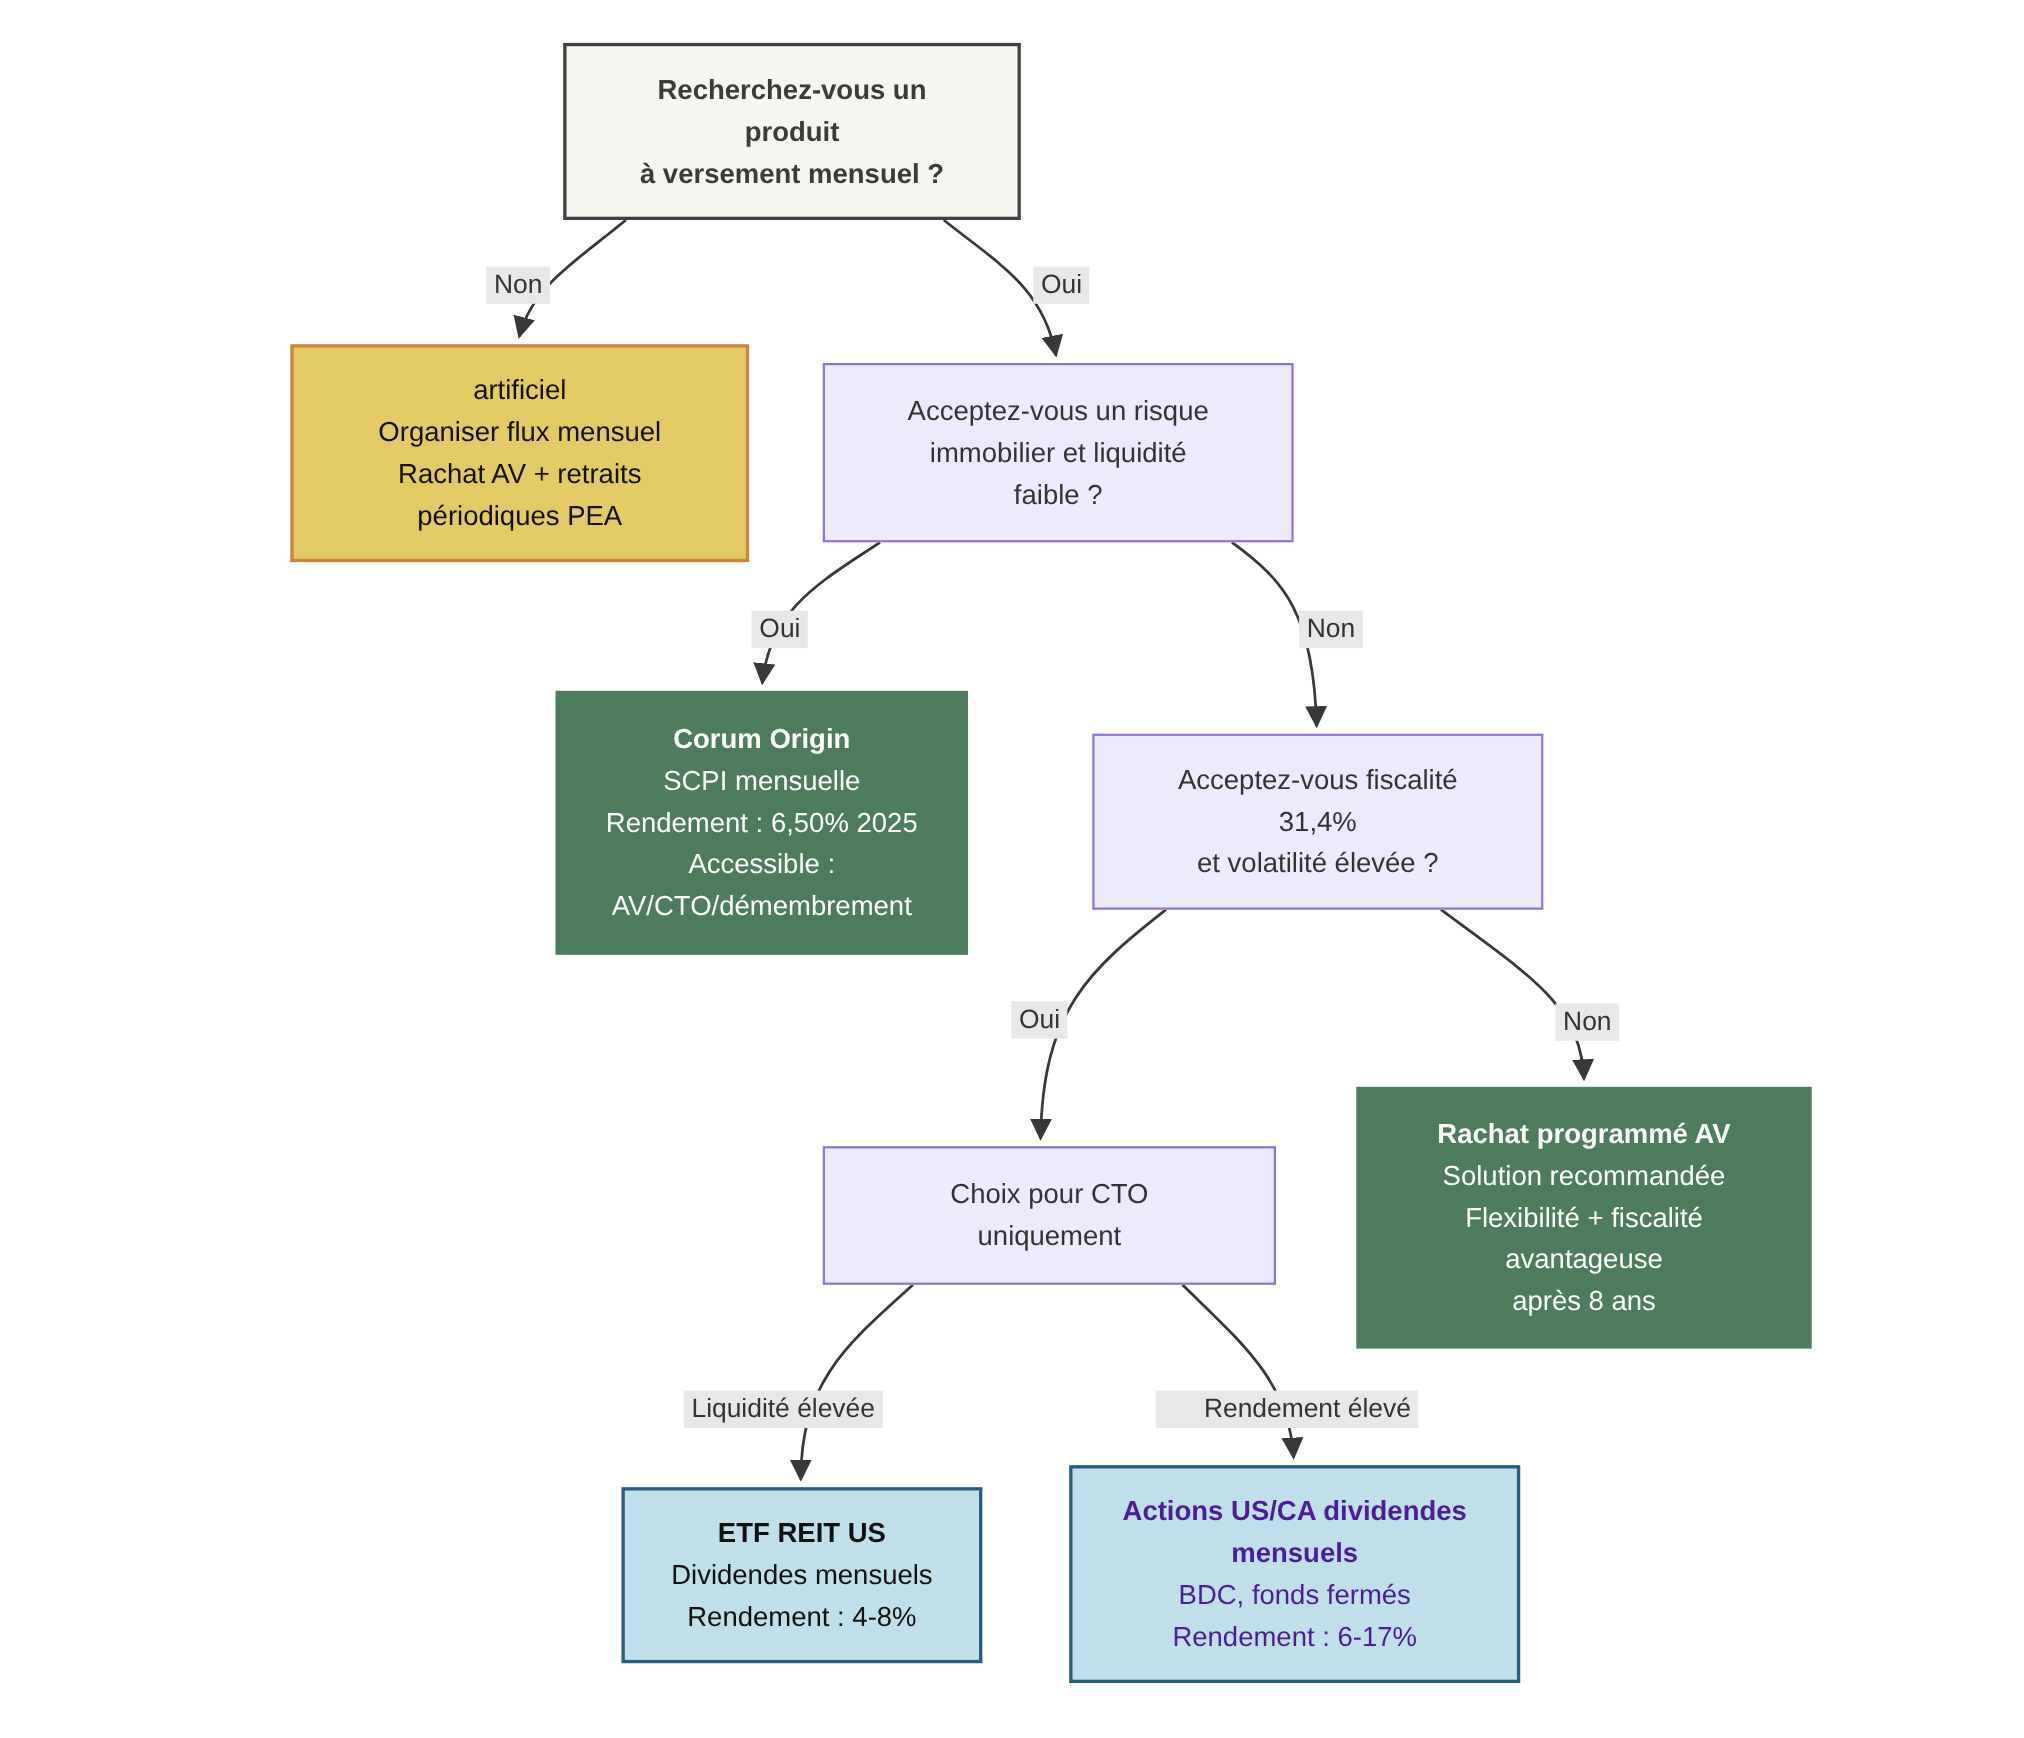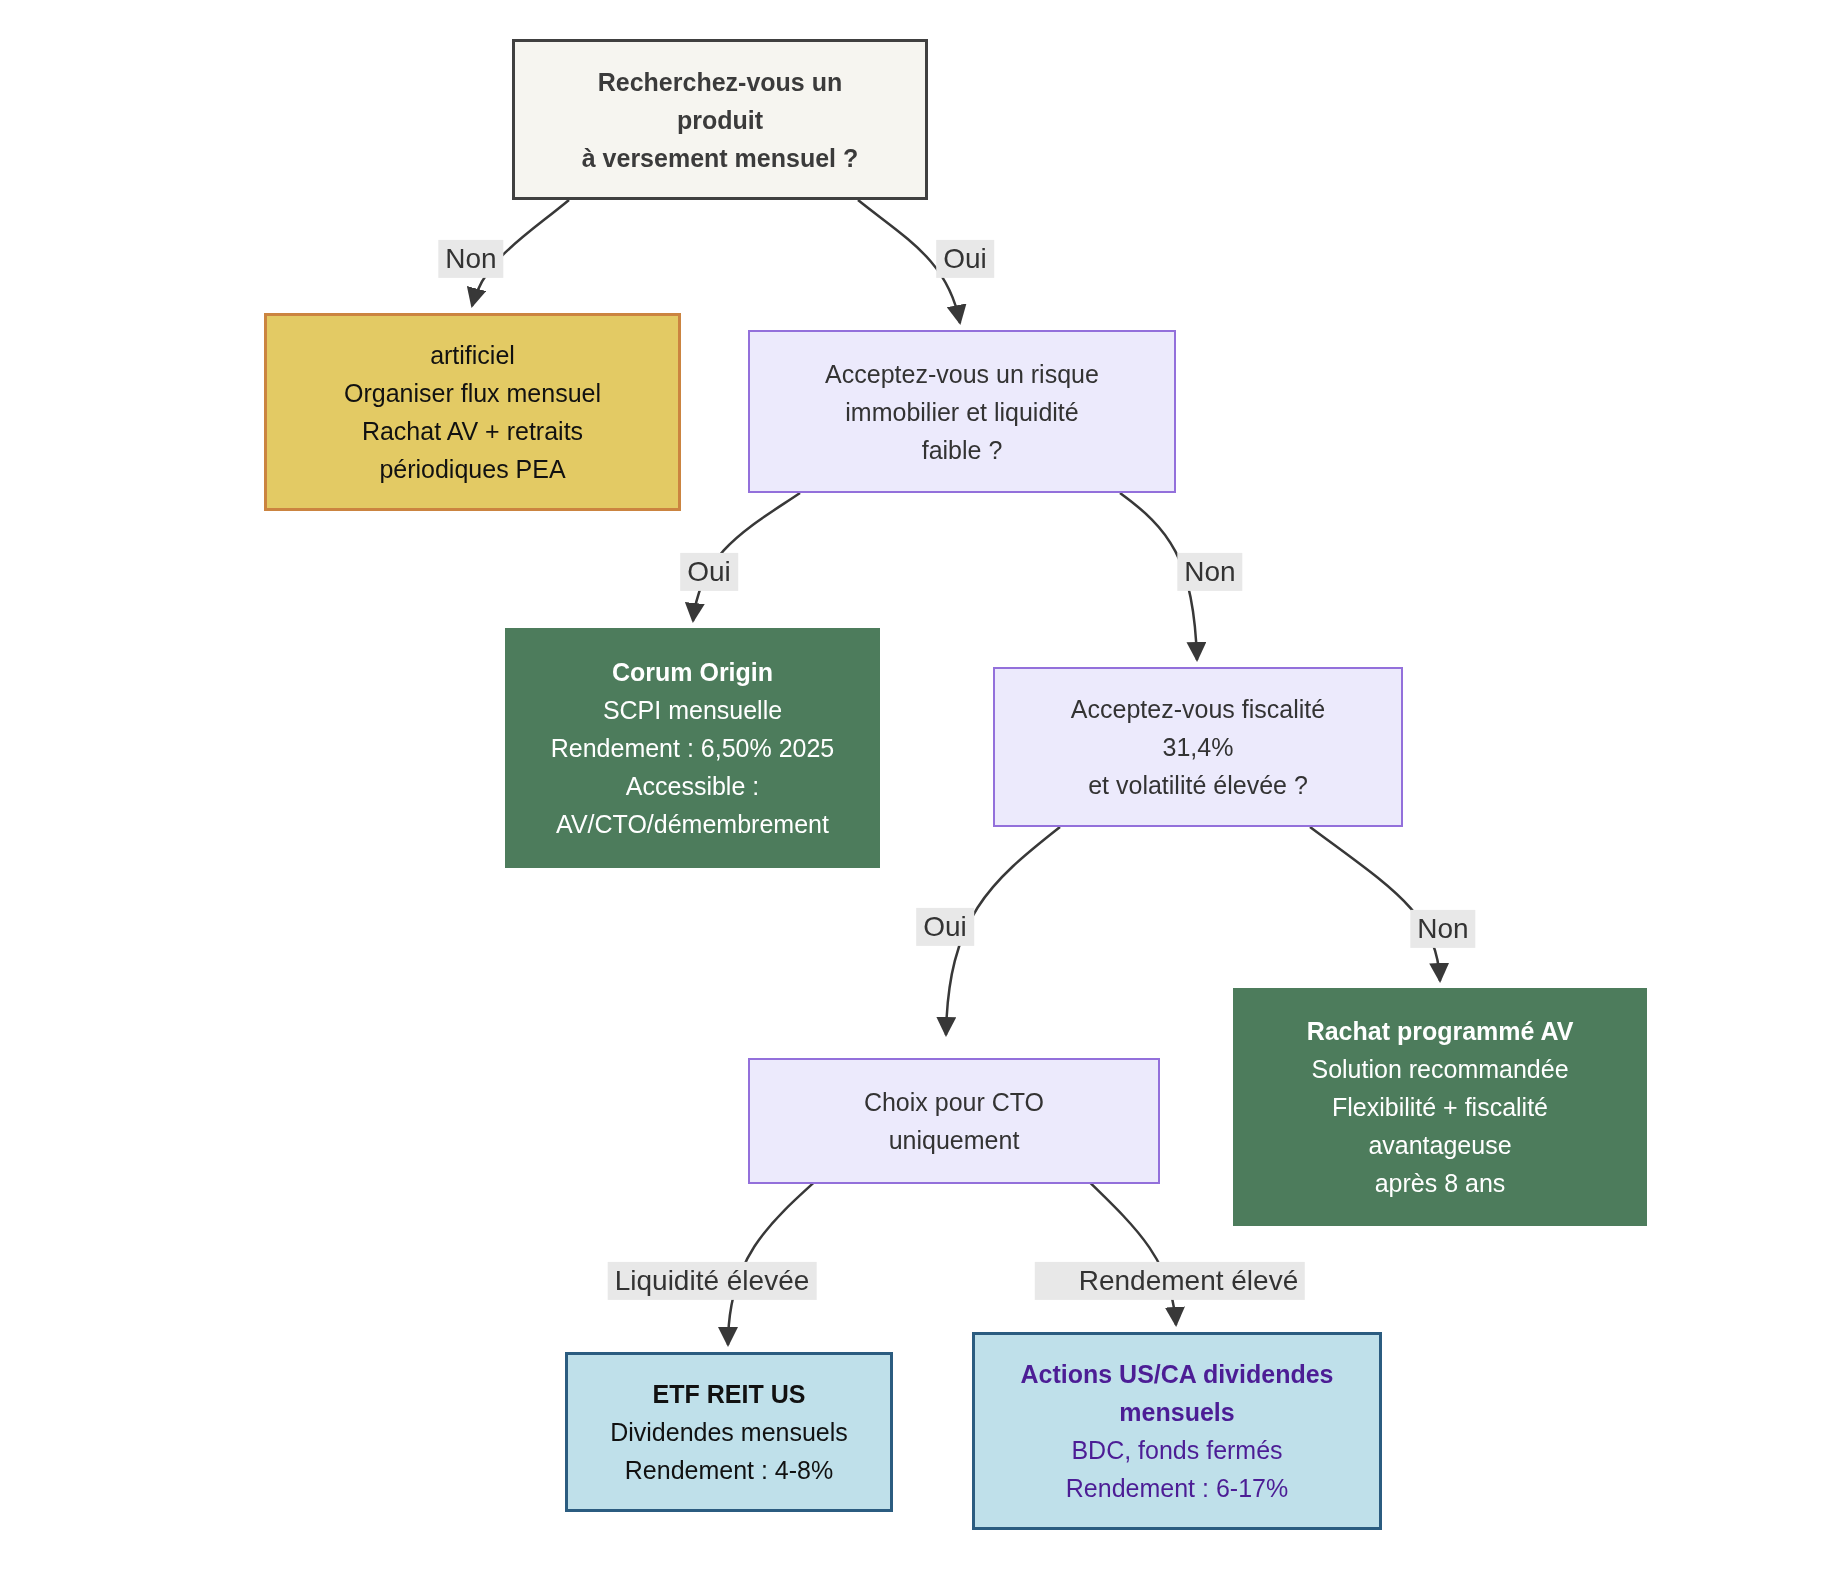--- a/index.html
+++ b/index.html
@@ -22,28 +22,28 @@
     text-align:center; font-size:25px; line-height:38px; color:#333;
     padding:4px 10px;
   }
   .line{width:100%; white-space:nowrap;}
   .b{font-weight:700;}
   .n-root{ left:512px; top:39px;  width:416px; height:161px; background:var(--root-fill); border:3px solid var(--root-border); color:#3b3b3b;}
   .n-yellow{left:264px; top:313px; width:417px; height:198px; background:var(--warning-fill); border:3px solid var(--warning-border); color:#111;}
   .n-q1{  left:748px; top:330px; width:428px; height:163px; background:var(--question-fill); border:2px solid var(--question-border);}
   .n-corum{left:505px; top:628px; width:375px; height:240px; background:var(--solution-fill); color:#ffffff;}
   .n-q2{  left:993px; top:667px; width:410px; height:160px; background:var(--question-fill); border:2px solid var(--question-border);}
-  .n-cto{ left:748px; top:1042px; width:412px; height:126px; background:var(--question-fill); border:2px solid var(--question-border);margin-top:16px;}
+  .n-cto{ left:748px; top:1042px; width:412px; height:126px; background:var(--question-fill); border:2px solid var(--question-border);}
   .n-rachat{left:1233px; top:988px; width:414px; height:238px; background:var(--solution-fill); color:#ffffff;}
   .n-etf{ left:565px; top:1352px; width:328px; height:160px; background:var(--product-fill); border:3px solid var(--product-border); color:#111;}
   .n-actions{left:972px; top:1332px; width:410px; height:198px; background:var(--product-fill); border:3px solid var(--product-border); color:#4c1d95;}
   .edge-label{
     position:absolute; transform:translate(-50%,-50%);
     background:var(--edge-label-bg); color:#333;
-    font-size:28px; line-height:1.15; padding:3px 7px; white-space:nowrap;
+    font-size:24px; line-height:1.15; padding:3px 7px; white-space:nowrap;
   }
 </style>
 </head>
 <body>
 
 <div id="canvas">
 
   <svg id="edges" viewBox="0 0 1840 1580" xmlns="http://www.w3.org/2000/svg">
     <defs>
       <marker id="arrow" markerUnits="userSpaceOnUse" markerWidth="20" markerHeight="20" viewBox="0 0 20 20" refX="18" refY="10" orient="auto">

